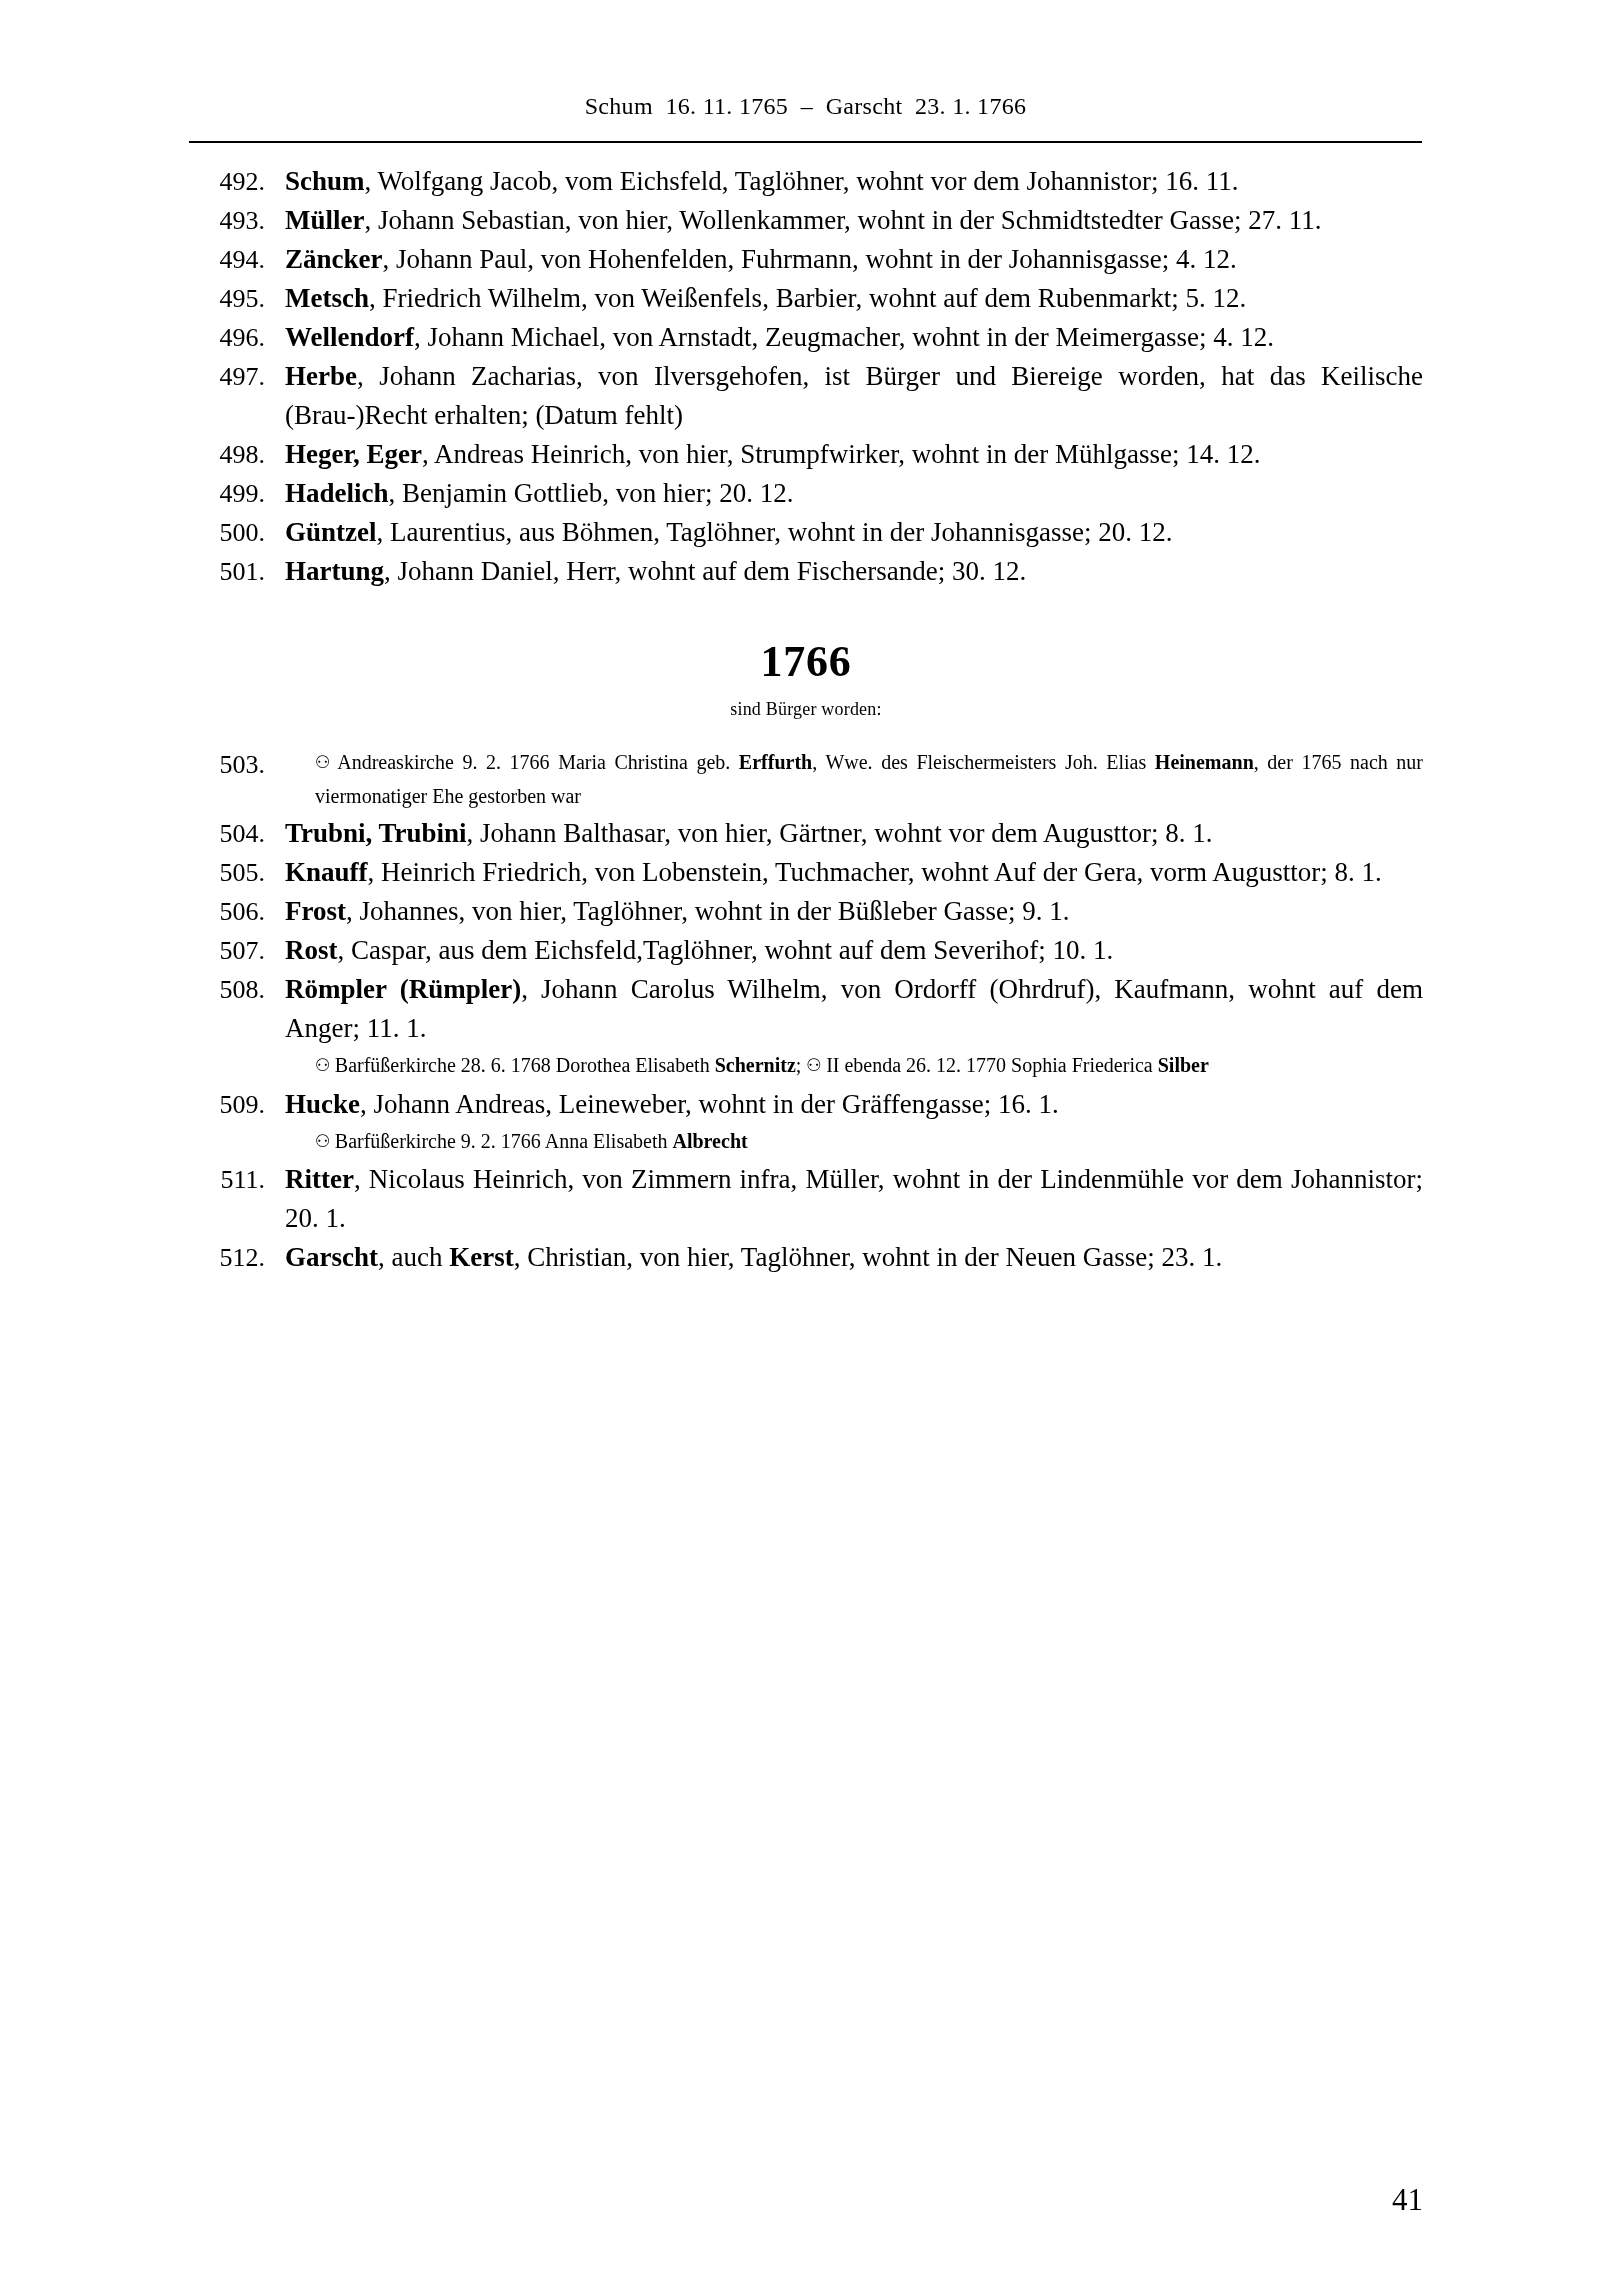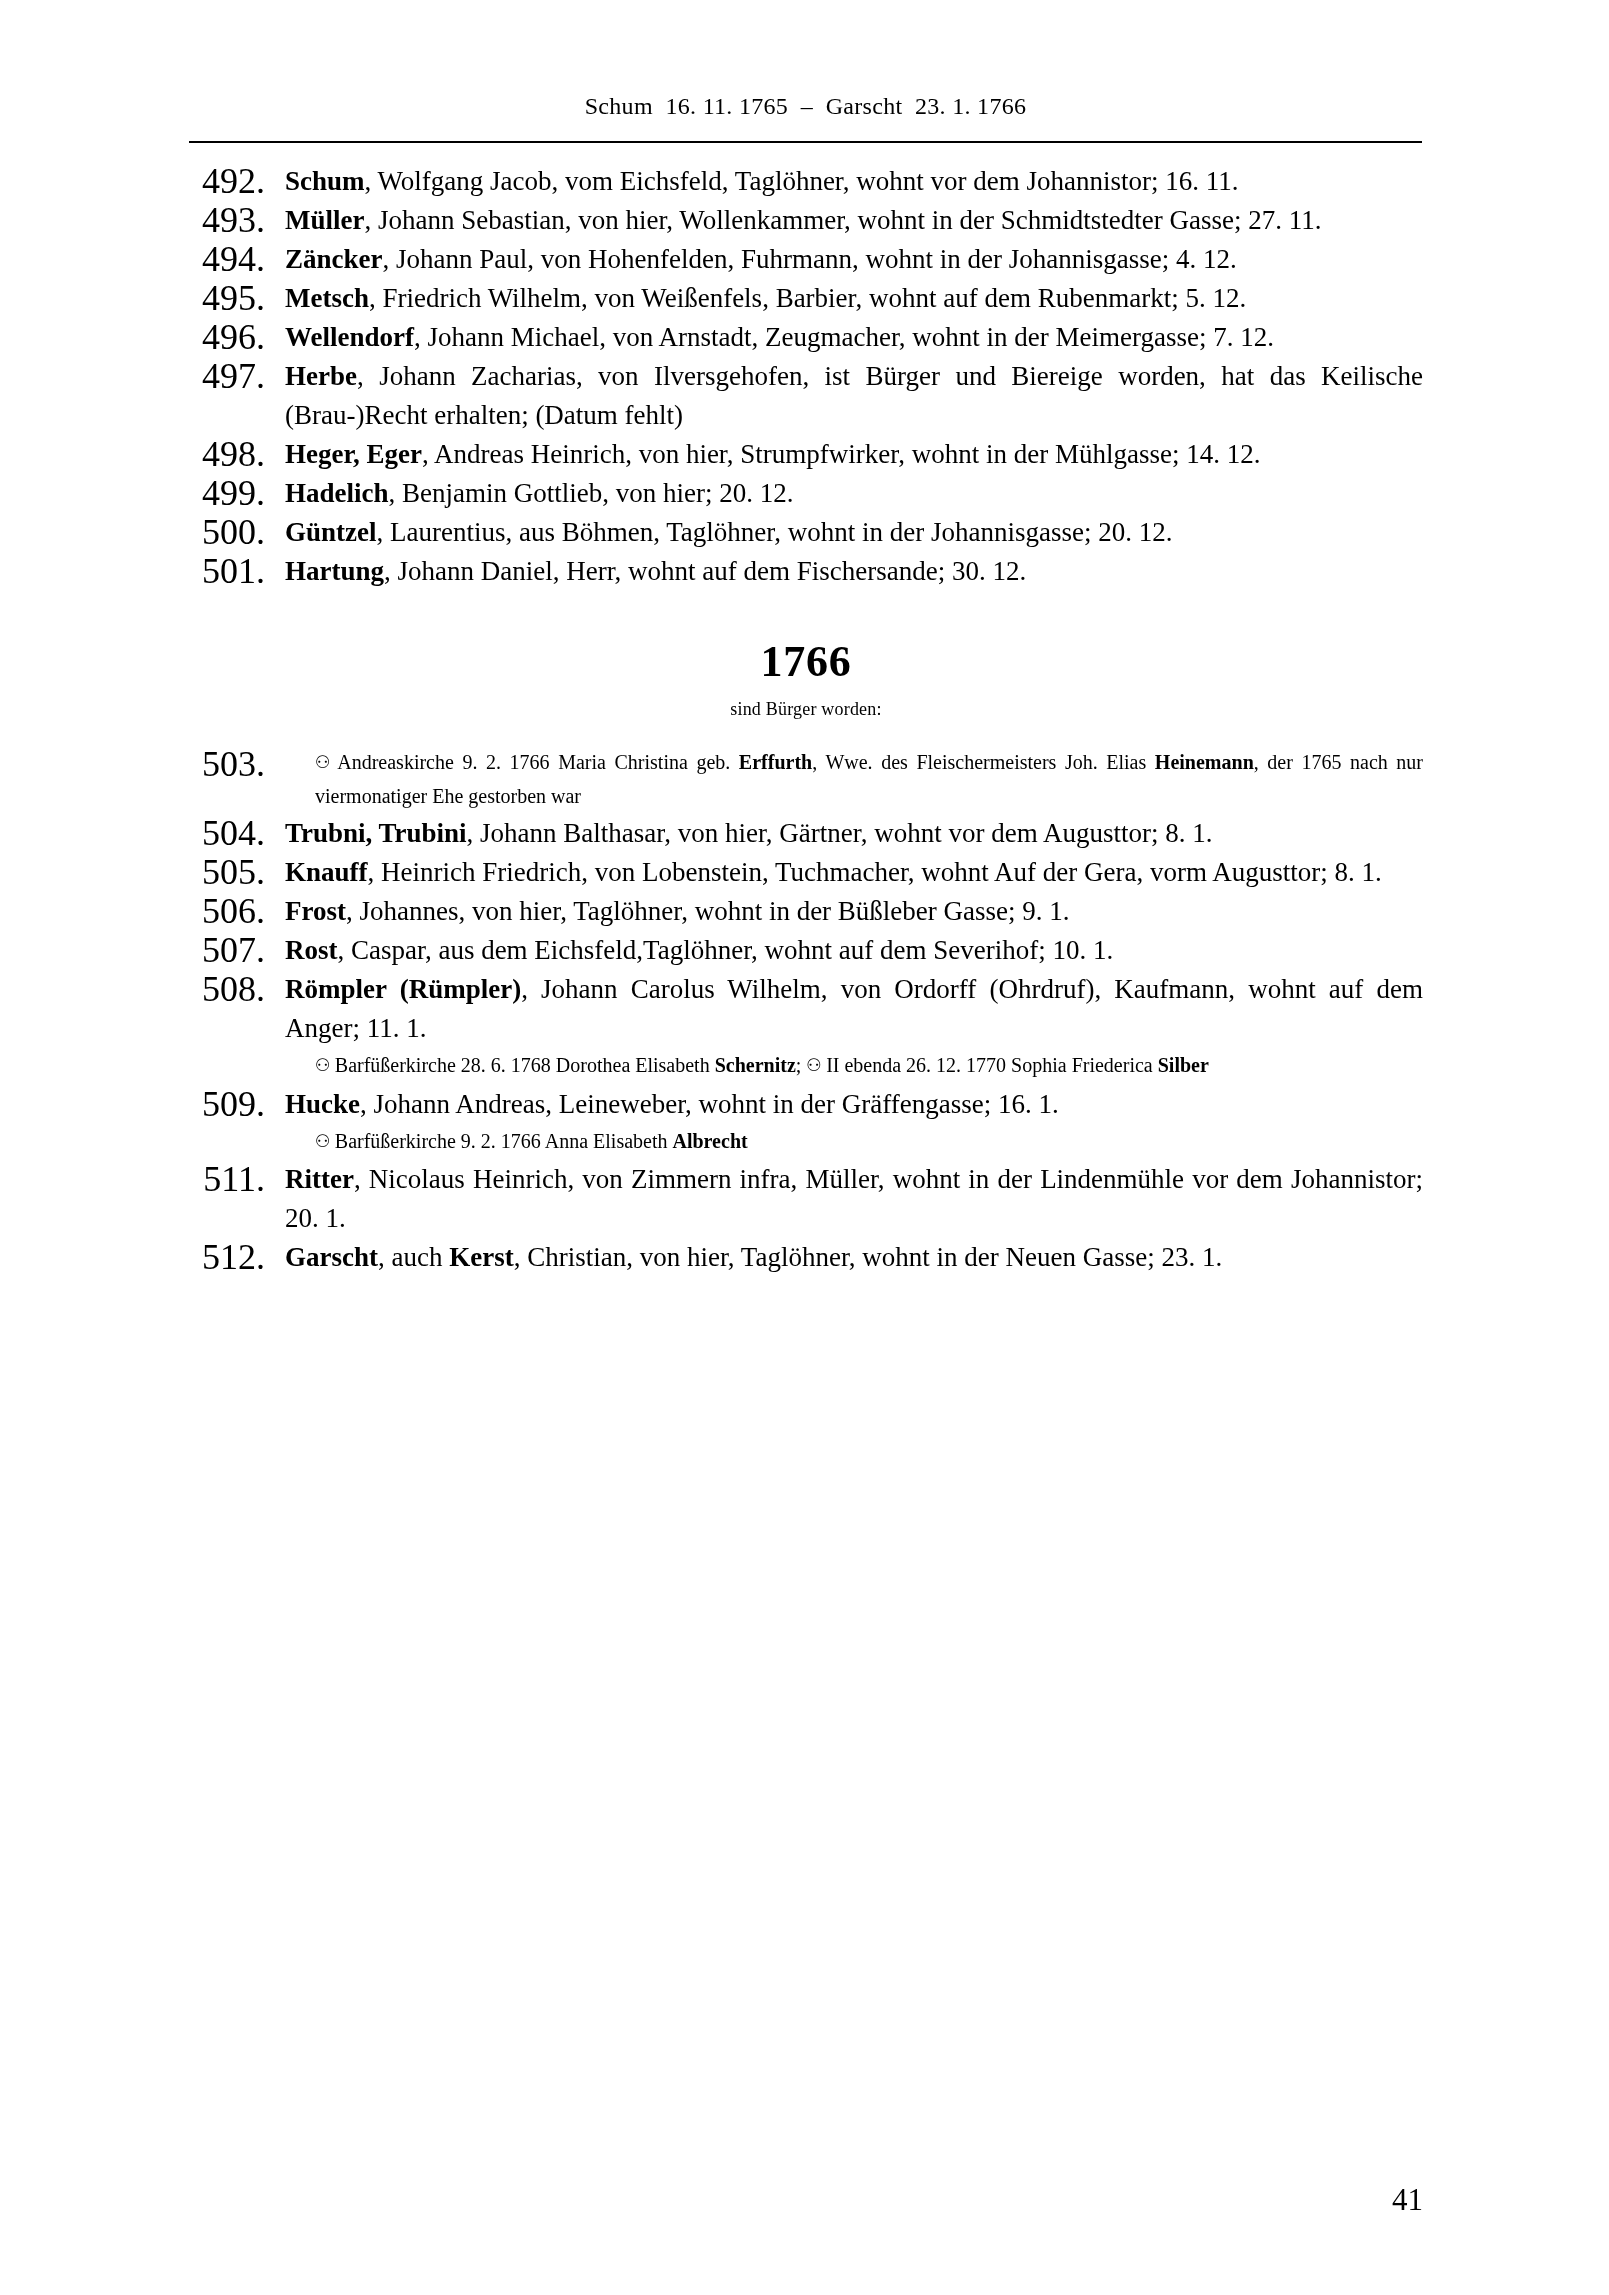--- a/index.html
+++ b/index.html
@@ -50,21 +50,21 @@
   }
   .entry {
     display: flex;
     align-items: flex-start;
     margin-bottom: 0px;
   }
   .entry-num {
     flex: 0 0 76px;
     width: 76px;
     text-align: right;
-    font-size: 36px;
+    font-size: 26px;
     line-height: 39px;
     padding-right: 0px;
     white-space: nowrap;
   }
   .entry-body {
     flex: 1 1 auto;
     padding-left: 20px;
     font-size: 27px;
     line-height: 39px;
     text-align: justify;
@@ -156,21 +156,21 @@
       </div>
       <div class="entry">
         <div class="entry-num">495.</div>
         <div class="entry-body">
           <div class="entry-text"><b>Metsch</b><span>, Friedrich Wilhelm, von Weißenfels, Barbier, wohnt auf dem Rubenmarkt; 5. 12.</span></div>
         </div>
       </div>
       <div class="entry">
         <div class="entry-num">496.</div>
         <div class="entry-body">
-          <div class="entry-text"><b>Wellendorf</b><span>, Johann Michael, von Arnstadt, Zeugmacher, wohnt in der Meimergasse; 7. 12.</span></div>
+          <div class="entry-text"><b>Wellendorf</b><span>, Johann Michael, von Arnstadt, Zeugmacher, wohnt in der Meimergasse; 4. 12.</span></div>
         </div>
       </div>
       <div class="entry">
         <div class="entry-num">497.</div>
         <div class="entry-body">
           <div class="entry-text"><b>Herbe</b><span>, Johann Zacharias, von Ilversgehofen, ist Bürger und Biereige worden, hat das Keilische (Brau-)Recht erhalten; (Datum fehlt)</span></div>
         </div>
       </div>
       <div class="entry">
         <div class="entry-num">498.</div>

